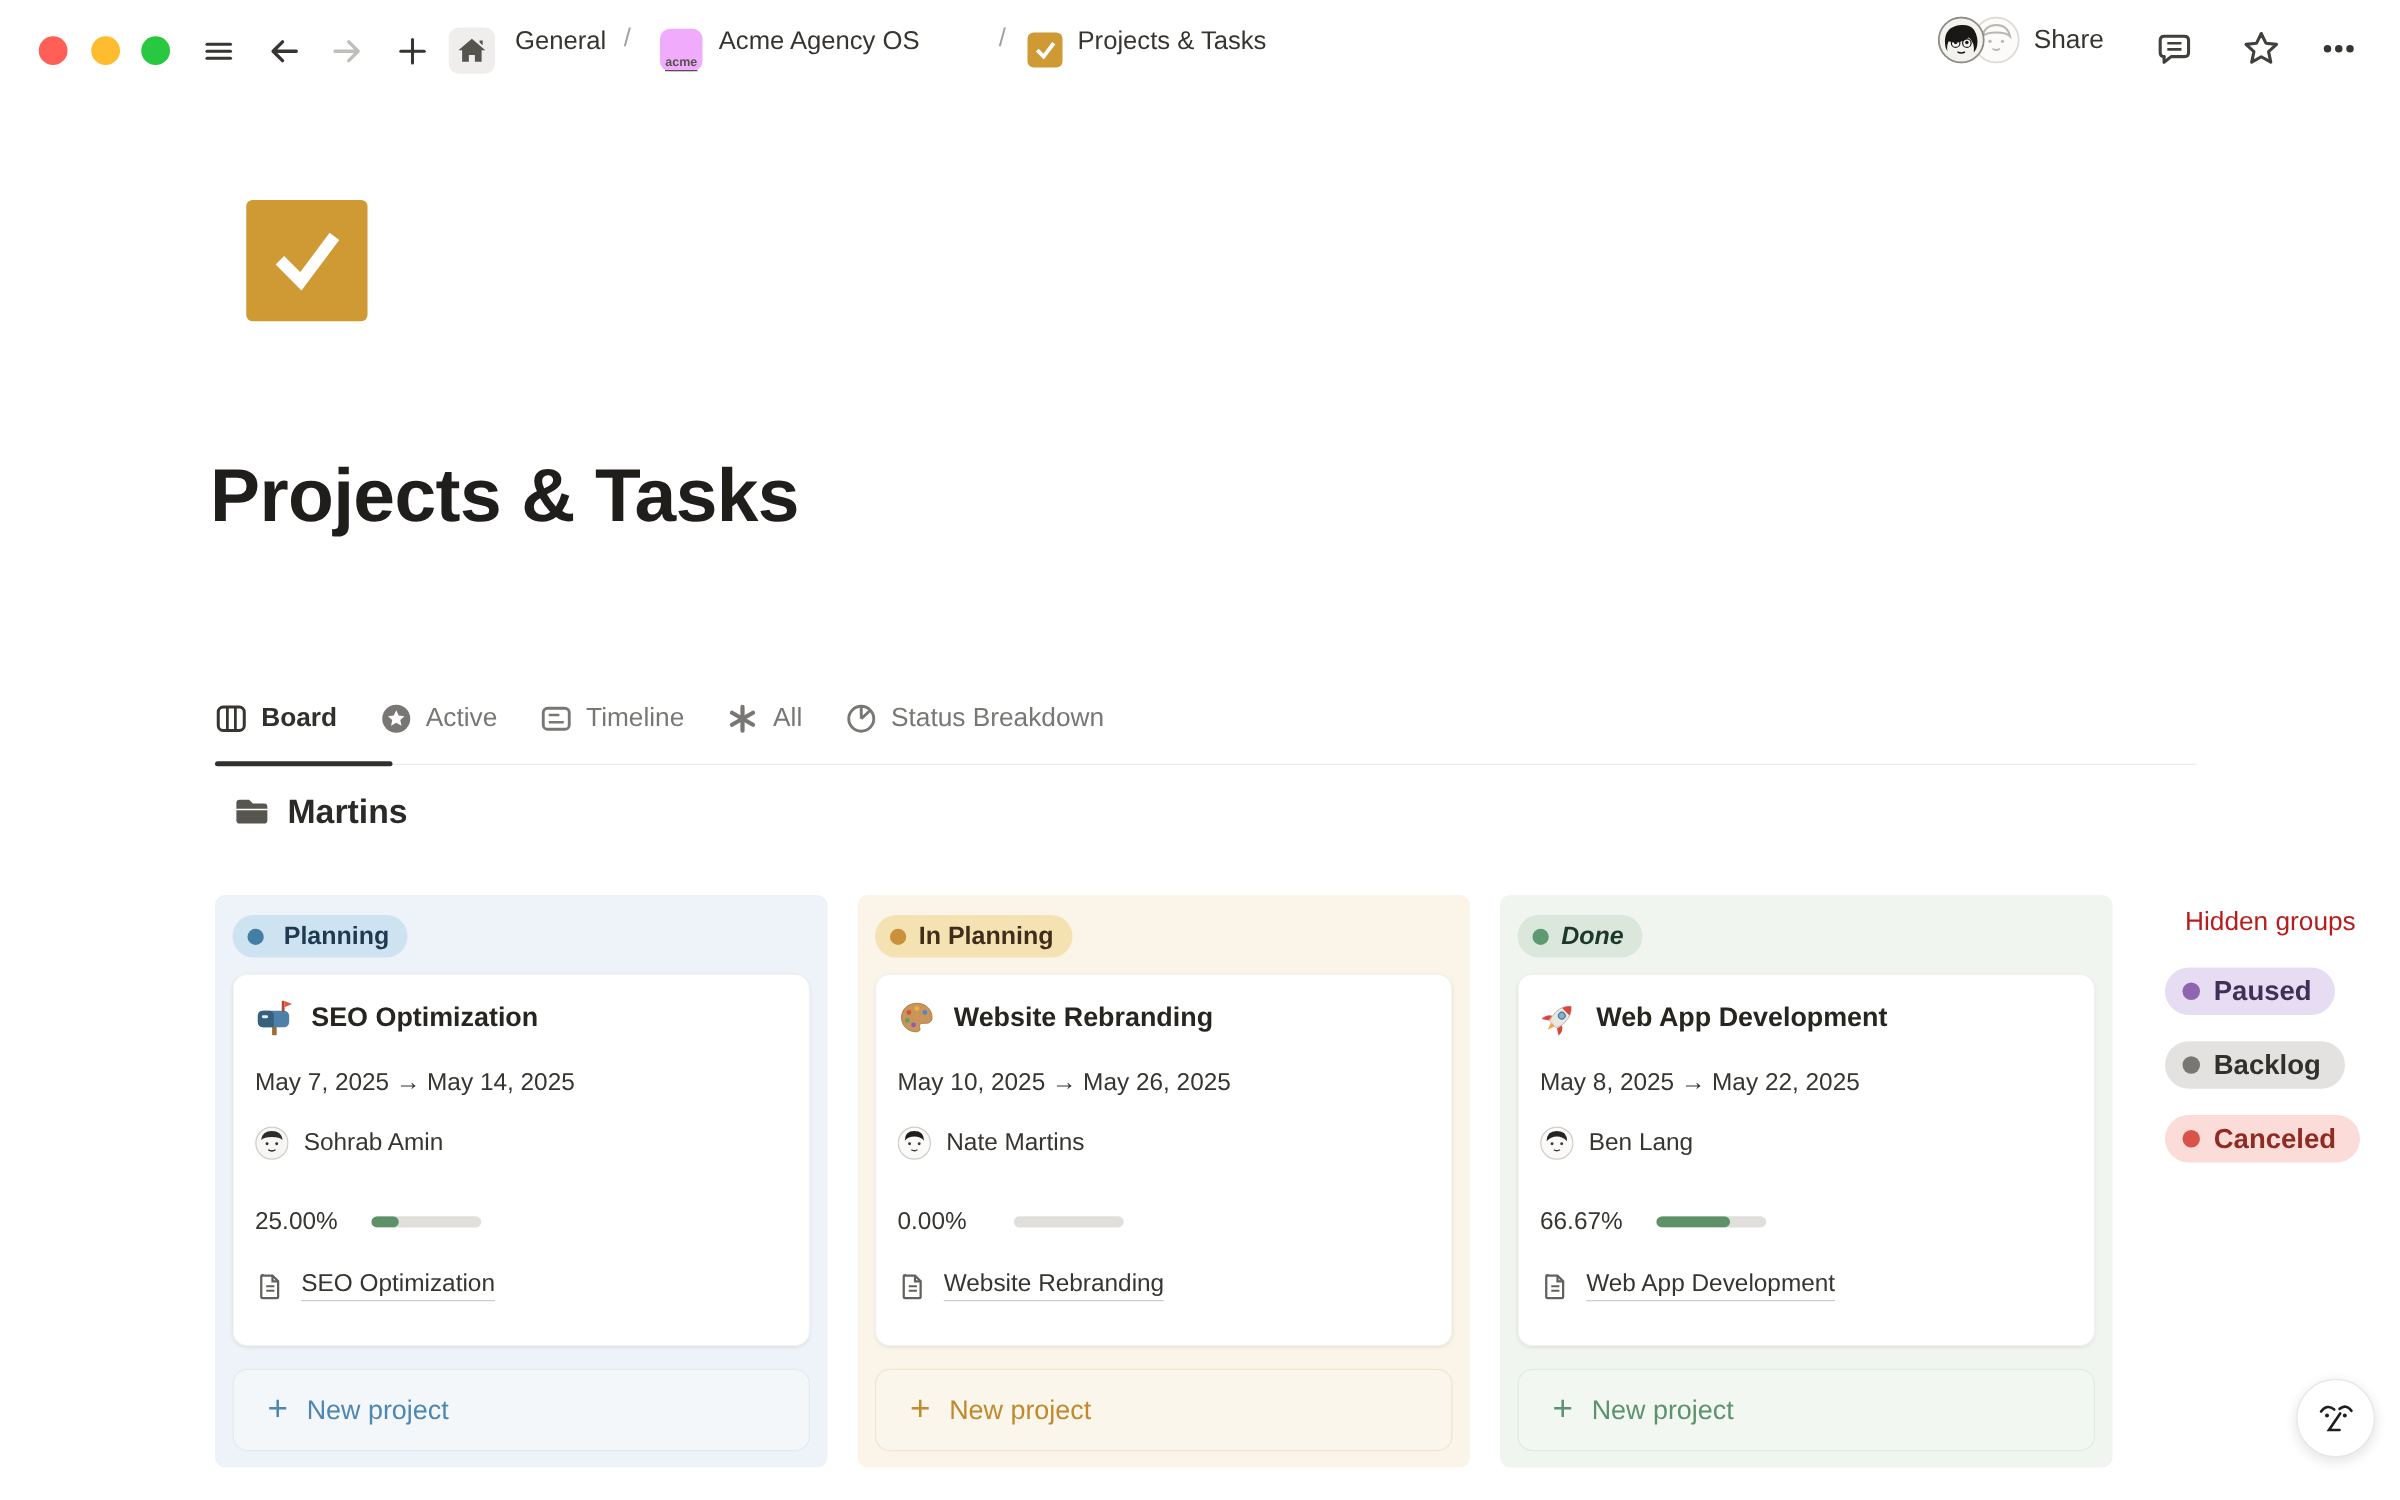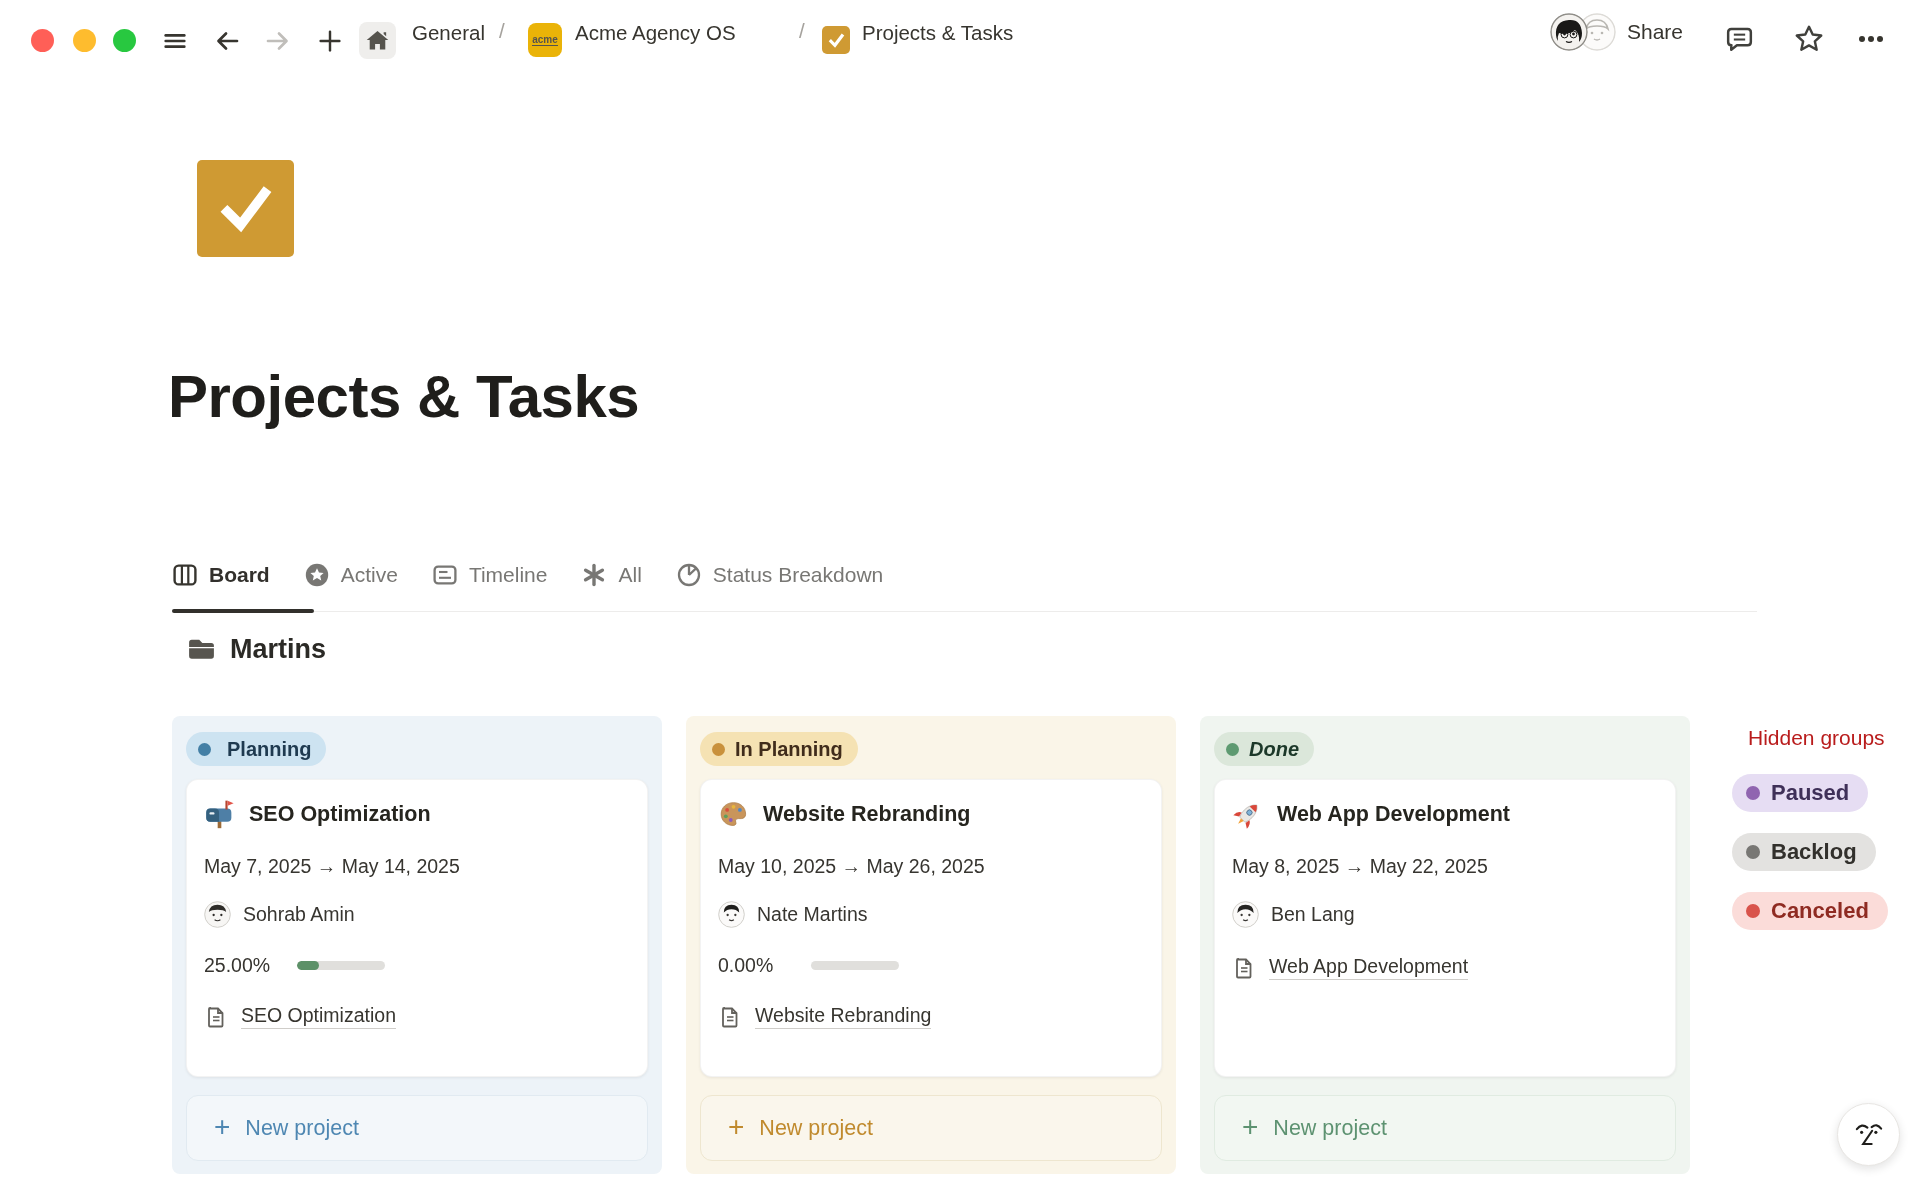--- a/index.html
+++ b/index.html
@@ -60,21 +60,21 @@
   .col--done      .dot { background:#5e9a71; }
 
   .card { width:462px; height:298px; background:#fff; border-radius:12px; border:1px solid rgba(15,15,15,.05);
           box-shadow:0 1px 3px rgba(15,15,15,.07); padding:19px 16px 20px 17px; cursor:pointer; }
   .card-row { display:flex; align-items:center; }
   .card-title-row { gap:14px; }
   .card-title { font-size:21.5px; font-weight:600; color:#26251f; }
   .card-dates { margin-top:25px; font-size:19.5px; color:#373530; }
   .card-person { margin-top:23px; gap:12px; }
   .card-person-name { font-size:19.5px; color:#373530; }
-  .card-progress { margin-top:26px; gap:14px; }
+  .card-progress { margin-top:38px; gap:14px; }
   .progress-label { font-size:19.5px; color:#373530; min-width:79px; }
   .progress-track { width:88px; height:9px; border-radius:5px; background:#e0dfdc; overflow:hidden; }
   .progress-fill { height:100%; border-radius:5px; background:#5d9168; }
   .card-link { margin-top:27px; gap:13px; }
   .card-link-label { font-size:19.5px; color:#37352f; border-bottom:1.5px solid #cfcdc9; padding-bottom:1px; cursor:pointer; }
 
   .new-btn { margin-top:18px; width:462px; height:66px; border-radius:12px; display:flex; align-items:center;
              gap:15px; padding-left:27px; font-size:21.5px; cursor:pointer; border:1px solid transparent; }
   .col--planning  .new-btn { background:#f3f7fa; border-color:#e1eaf1; color:#4e87b2; }
   .col--inprogress .new-btn { background:#faf6ec; border-color:#eee6cf; color:#c08a2d; }
@@ -133,21 +133,21 @@
   </div>
 
   <div class="chip" style="left:359px; top:22px; width:37px; height:37px;">
     <svg width="25" height="25" viewBox="0 0 26 26">
       <path fill="#56544e" fill-rule="evenodd" d="M13 3.2 L24.2 12.6 h-3.1 V22.3 h-5.6 v-5.6 h-5 v5.6 H4.9 V12.6 H1.8 Z M19.4 4.5 h2.6 v4 l-2.6-2.2 Z"></path>
     </svg>
   </div>
   <span class="crumb" style="left:412px">General</span>
   <span class="slash" style="left:499px">/</span>
 
-  <div class="chip" style="left:528px; top:23px; width:34px; height:34px; background:#eab308;">
+  <div class="chip" style="left:528px; top:23px; width:34px; height:34px; background:#f0abfc;align-items:flex-end;">
     <span class="acme-txt">acme</span>
   </div>
   <span class="crumb" style="left:575px">Acme Agency OS</span>
   <span class="slash" style="left:799px">/</span>
 
   <div class="chip" style="left:822px; top:26px; width:28px; height:28px; background:#cf9a33; border-radius:5px;">
     <svg width="19" height="19" viewBox="0 0 24 24" fill="none" stroke="#fff" stroke-width="4" stroke-linecap="square">
       <polyline points="5,13 10,18 19,6"></polyline>
     </svg>
   </div>
@@ -377,20 +377,26 @@
       <div class="card-row card-person">
         <svg width="27" height="27" viewBox="0 0 28 28">
           <circle cx="14" cy="14" r="13.3" fill="#fbfaf9" stroke="#cfcdc8"></circle>
           <path d="M5.5 12.5 q0-8.5 8.5-8.5 q8.5 0 8.5 8.5 q-3.5-4-8.5-4 q-5 0-8.5 4z" fill="#262523"></path>
           <circle cx="10" cy="14.5" r="1.2" fill="#3a3835"></circle>
             <circle cx="18" cy="14.5" r="1.2" fill="#3a3835"></circle>
           <path d="M11.5 19.5 q2.5 1.6 5 0" stroke="#3a3835" stroke-width="1.2" fill="none"></path>
         </svg>
         <span class="card-person-name">Ben Lang</span>
       </div>
+      <div class="card-row card-progress">
+        <span class="progress-label">66.67%</span>
+        <div class="progress-track">
+          <div class="progress-fill" style="width: 66.67%;"></div>
+        </div>
+      </div>
       <div class="card-row card-link">
         <svg width="24" height="24" viewBox="0 0 24 24" fill="none" stroke="#63615c" stroke-width="1.8">
           <path d="M6 3.5 h8 l4.5 4.5 v12.5 q0 1-1 1 h-11.5 q-1 0-1-1 v-16.5 q0-1 1-1z"></path>
           <path d="M14 3.5 v4.5 h4.5"></path>
           <line x1="9" y1="12" x2="15.5" y2="12" stroke-width="1.6"></line>
           <line x1="9" y1="15.5" x2="15.5" y2="15.5" stroke-width="1.6"></line>
         </svg>
         <span class="card-link-label">Web App Development</span>
       </div>
     </div>

